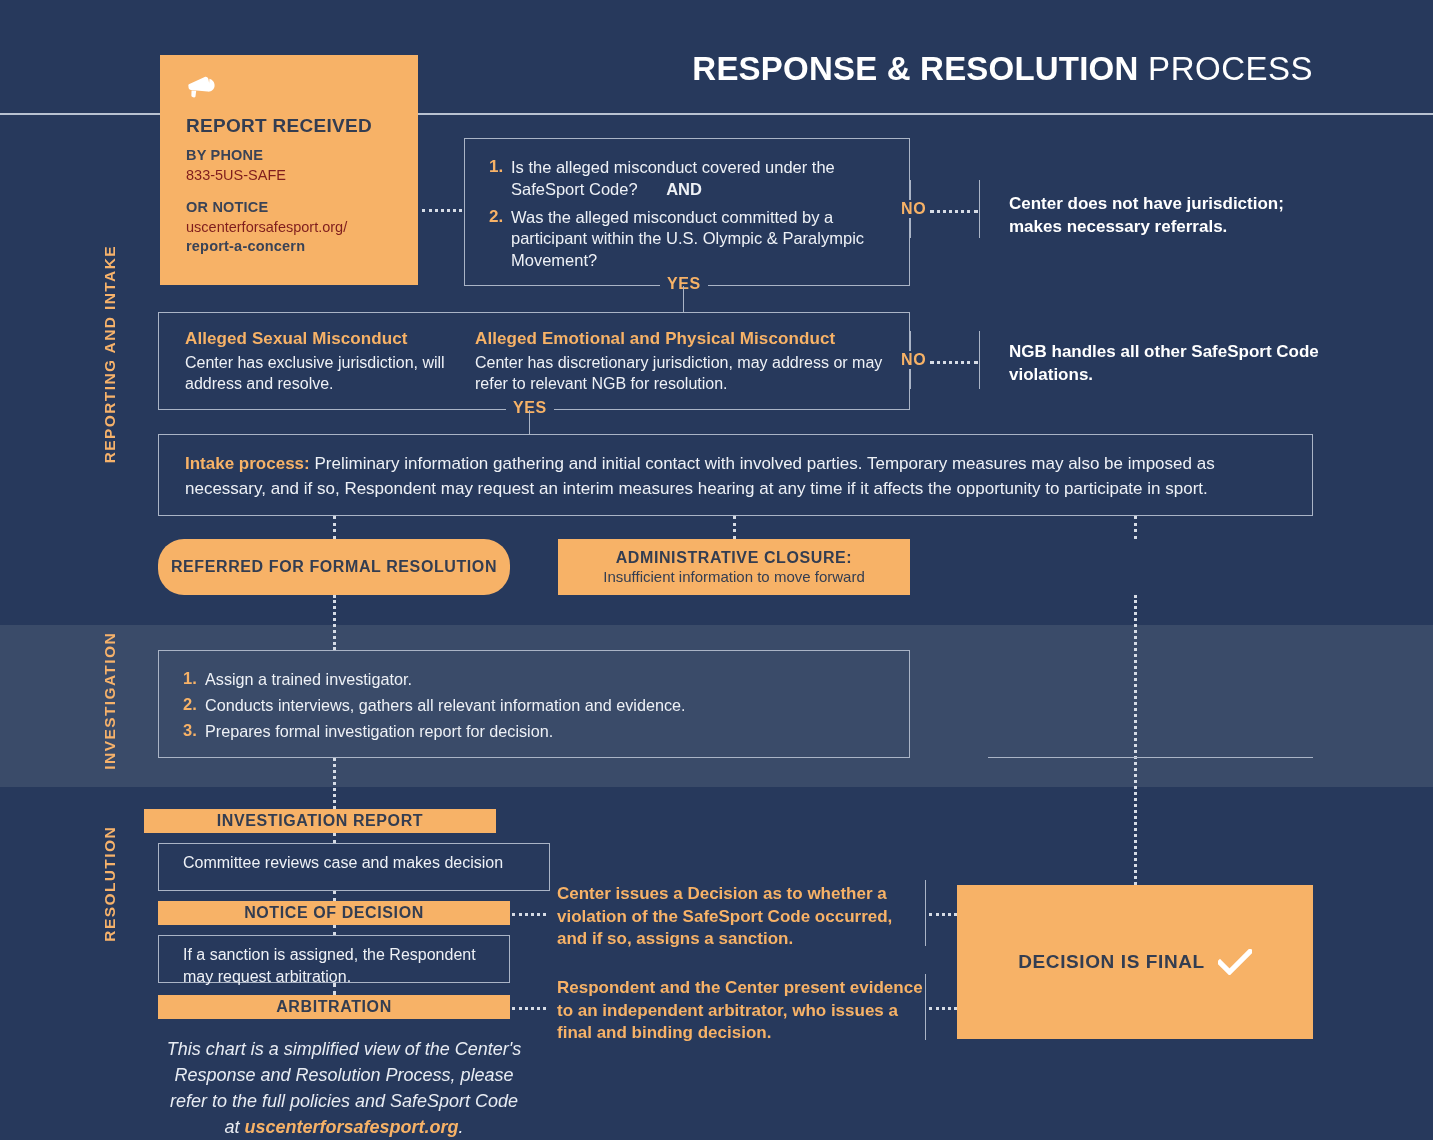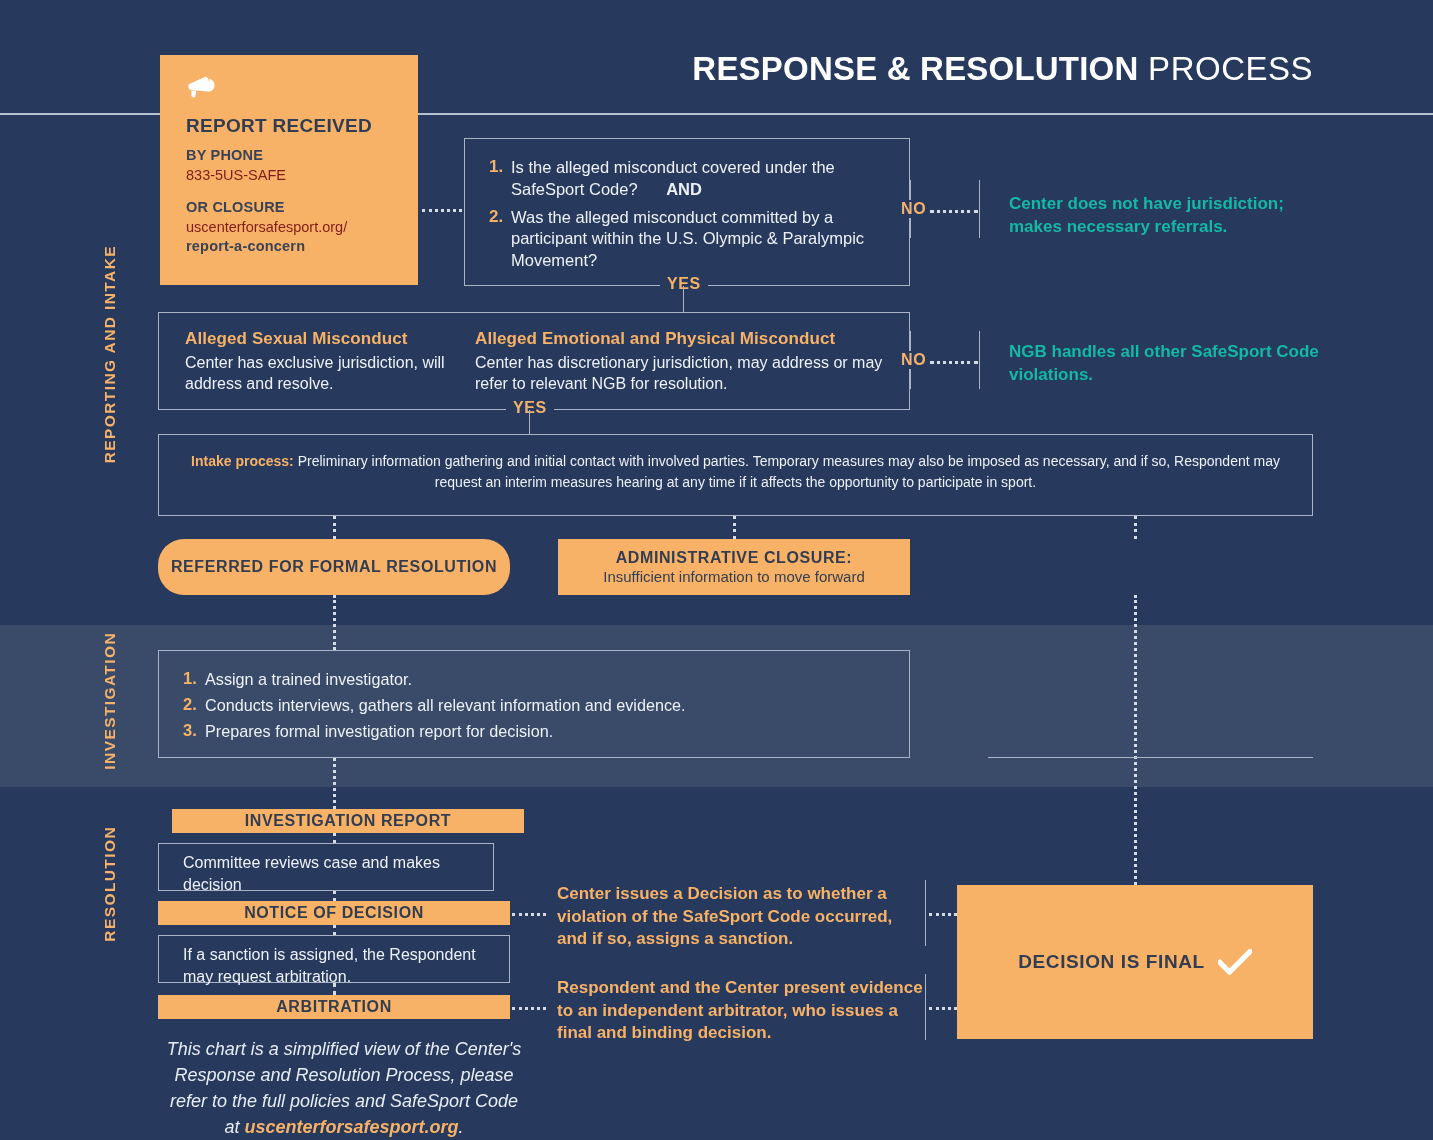--- a/index.html
+++ b/index.html
@@ -91,36 +91,36 @@
     color: #f7b267; font-weight: 700; font-size: 17px; margin-bottom: 3px;
     letter-spacing: .1px;
   }
   .m-body { color: #eef1f6; font-size: 16px; line-height: 1.33; }
 
   
   .intake-box {
     left: 158px; top: 434px; width: 1155px; height: 82px;
     padding: 16px 26px 0 26px;
   }
-  .intake-text { color: #eef1f6; font-size: 14px; line-height: 1.48; text-align: center; }
+  .intake-text { color: #eef1f6; font-size: 17px; line-height: 1.48; }
   .intake-text b { color: #f7b267; font-weight: 700; }
 
   
   .yesno {
     position: absolute; color: #f7b267; font-weight: 700; font-size: 16px;
     letter-spacing: .6px; background: #27395c; padding: 0 7px;
   }
   .yes-1 { left: 660px; top: 275px; }
   .yes-2 { left: 506px; top: 399px; }
   .no-1 { left: 894px; top: 200px; }
   .no-2 { left: 894px; top: 351px; }
 
   
   .note-orange {
-    position: absolute; color: #14b8a6; font-weight: 700;
+    position: absolute; color: #ffffff; font-weight: 700;
     font-size: 17px; line-height: 1.33;
   }
   .note-jurisdiction { left: 1009px; top: 193px; width: 330px; }
   .note-ngb { left: 1009px; top: 341px; width: 330px; }
   .note-accountability { left: 988px; top: 672px; width: 310px; }
 
   
   .res-box {
     position: absolute; background: #f7b267; color: #333d51;
     display: flex; flex-direction: column; align-items: center;
@@ -145,22 +145,22 @@
   .r-orange {
     position: absolute; background: #f7b267; color: #333d51;
     display: flex; align-items: center; justify-content: center;
     font-weight: 700; font-size: 16px; letter-spacing: .6px;
   }
   .r-outline {
     position: absolute; border: 1px solid #aab4c6;
     color: #eef1f6; font-size: 16px; line-height: 1.35;
     padding: 8px 0 0 24px;
   }
-  .r-invreport { left: 172px; top: 809px; width: 352px; height: 24px; }
-  .r-committee { left: 158px; top: 843px; width: 336px; height: 48px; }
+  .r-invreport { left: 144px; top: 809px; width: 352px; height: 24px; }
+  .r-committee { left: 158px; top: 843px; width: 392px; height: 48px; }
   .r-notice    { left: 158px; top: 901px; width: 352px; height: 24px; }
   .r-sanction  { left: 158px; top: 935px; width: 352px; height: 48px; }
   .r-arbitration { left: 158px; top: 995px; width: 352px; height: 24px; }
 
   
   .rn { position: absolute; color: #f7b267; font-weight: 700; font-size: 17px; line-height: 1.33; }
   .rn-decision { left: 557px; top: 883px; width: 370px; }
   .rn-arbitration { left: 557px; top: 977px; width: 370px; }
 
   
@@ -211,21 +211,21 @@
   <div class="box report-card">
     <svg class="report-icon" viewBox="0 0 40 30">
       <path d="M4 12.5 L22 4.5 C24 3.6 26 5 26.4 7.2 L28.4 17.6 C28.8 19.8 27.4 21.6 25.2 21.4 L6 19.8 C4.4 19.6 3.2 18.4 3 16.8 L2.8 14.8 C2.6 13.6 3 13 4 12.5 Z" fill="#ffffff"></path>
       <path d="M6.5 20.2 L12 20.6 L11.2 27.2 C11.1 28.2 10.2 28.8 9.3 28.5 L7.6 27.9 C6.8 27.6 6.3 26.9 6.3 26.1 Z" fill="#ffffff"></path>
       <path d="M27.6 6.4 C31.6 7.6 34 11.2 33.6 15 C33.2 18.8 30.2 21.6 26.2 21.8 Z" fill="#ffffff"></path>
     </svg>
     <div class="report-title">REPORT RECEIVED</div>
     <div class="report-sub">BY PHONE</div>
     <div class="report-line">833-5US-SAFE</div>
     <div class="report-gap"></div>
-    <div class="report-sub">OR CLOSURE</div>
+    <div class="report-sub">OR NOTICE</div>
     <div class="report-line">uscenterforsafesport.org/</div>
     <div class="report-sub">report-a-concern</div>
   </div>
 
   <div class="conn dotline-h" style="left:422px; top:209px; width:40px;"></div>
 
   <div class="box box-outline q-box">
     <div class="q-item">
       <span class="q-num">1.</span>
       <span class="q-txt"><span>Is the alleged misconduct covered under the SafeSport Code? </span><b>AND</b></span>

